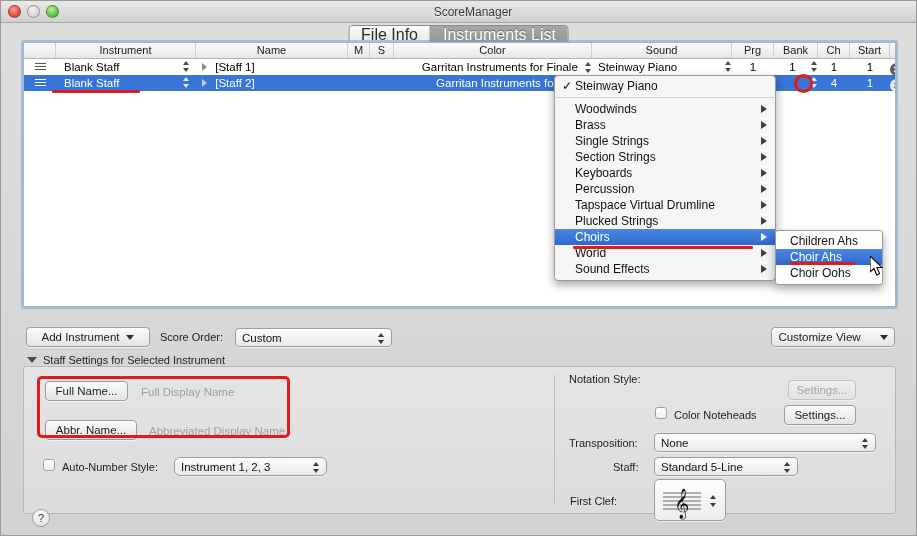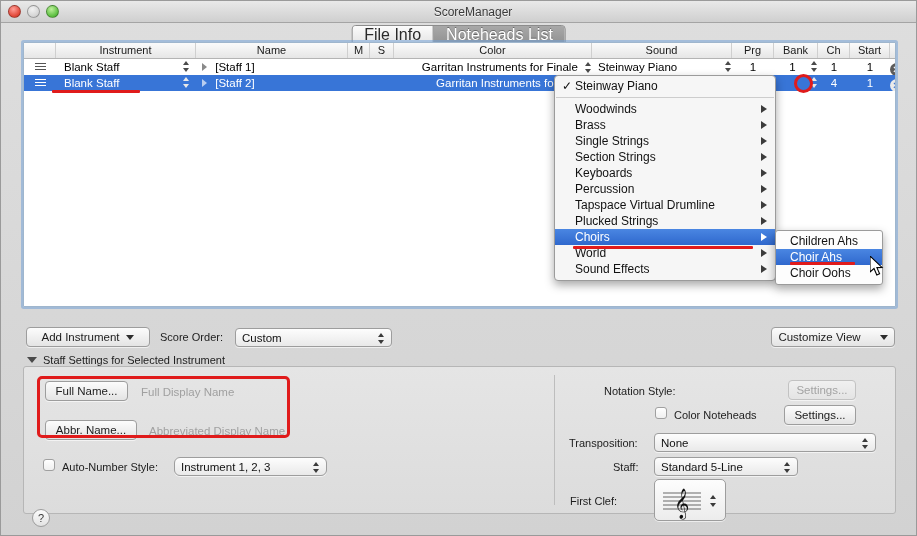--- a/index.html
+++ b/index.html
@@ -230,21 +230,21 @@
       <span class="light red"></span>
       <span class="light yellow"></span>
       <span class="light green"></span>
     </div>
     <div id="title">ScoreManager</div>
   </div>
 
   <div id="tabbar">
     <div class="tabs">
       <div class="tab">File Info</div>
-      <div class="tab active">Noteheads List</div>
+      <div class="tab active">Instruments List</div>
     </div>
   </div>
 
   <div id="tablewrap">
 
     <div class="thead">
       <div class="th" style="width:32px"></div>
       <div class="th" style="width:140px">Instrument</div>
       <div class="th" style="width:152px">Name</div>
       <div class="th" style="width:22px">M</div>
@@ -449,21 +449,21 @@
     <span class="chk" style="position:absolute;left:19px;top:92px;"></span>
     <div class="lbl" style="position:absolute;left:38px;top:94px;">Auto-Number Style:</div>
     <div class="popupfield" style="position:absolute;left:150px;top:90px;width:153px;border-radius:6px;">
       <span>Instrument 1, 2, 3</span>
       <span class="arrows">
           <i class="up"></i>
           <i class="dn"></i>
         </span>
     </div>
 
-    <div class="lbl" style="position:absolute;left:545px;top:18px;margin-left:35px;">Notation Style:</div>
+    <div class="lbl" style="position:absolute;left:545px;top:6px;">Notation Style:</div>
     <div class="btn dim" style="position:absolute;left:764px;top:13px;width:68px;border-color:#c2c2c2;background:linear-gradient(to bottom,#f0f0f0,#e4e4e4);">Settings...</div>
 
     <span class="chk" style="position:absolute;left:631px;top:40px;"></span>
     <div class="lbl" style="position:absolute;left:650px;top:42px;">Color Noteheads</div>
     <div class="btn" style="position:absolute;left:760px;top:38px;width:72px;">Settings...</div>
 
     <div class="lbl" style="position:absolute;left:545px;top:70px;">Transposition:</div>
     <div class="popupfield" style="position:absolute;left:630px;top:66px;width:222px;">
       <span>None</span>
       <span class="arrows">

